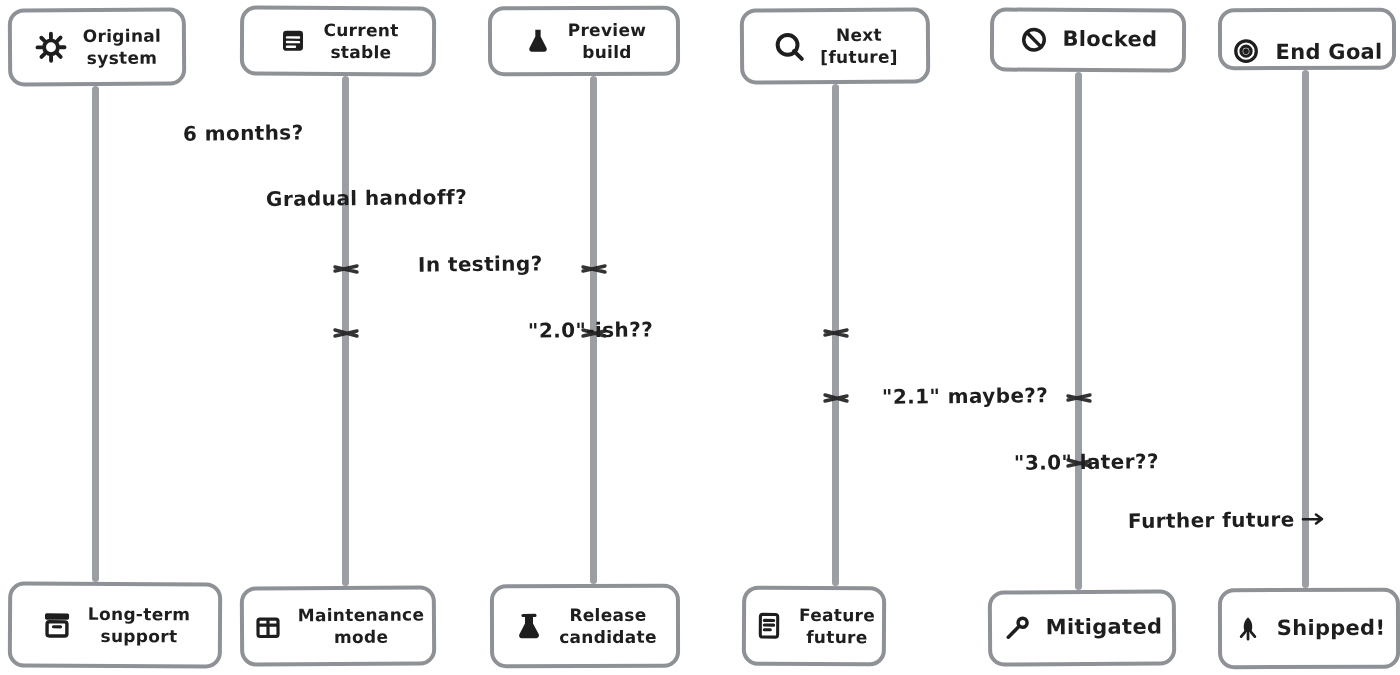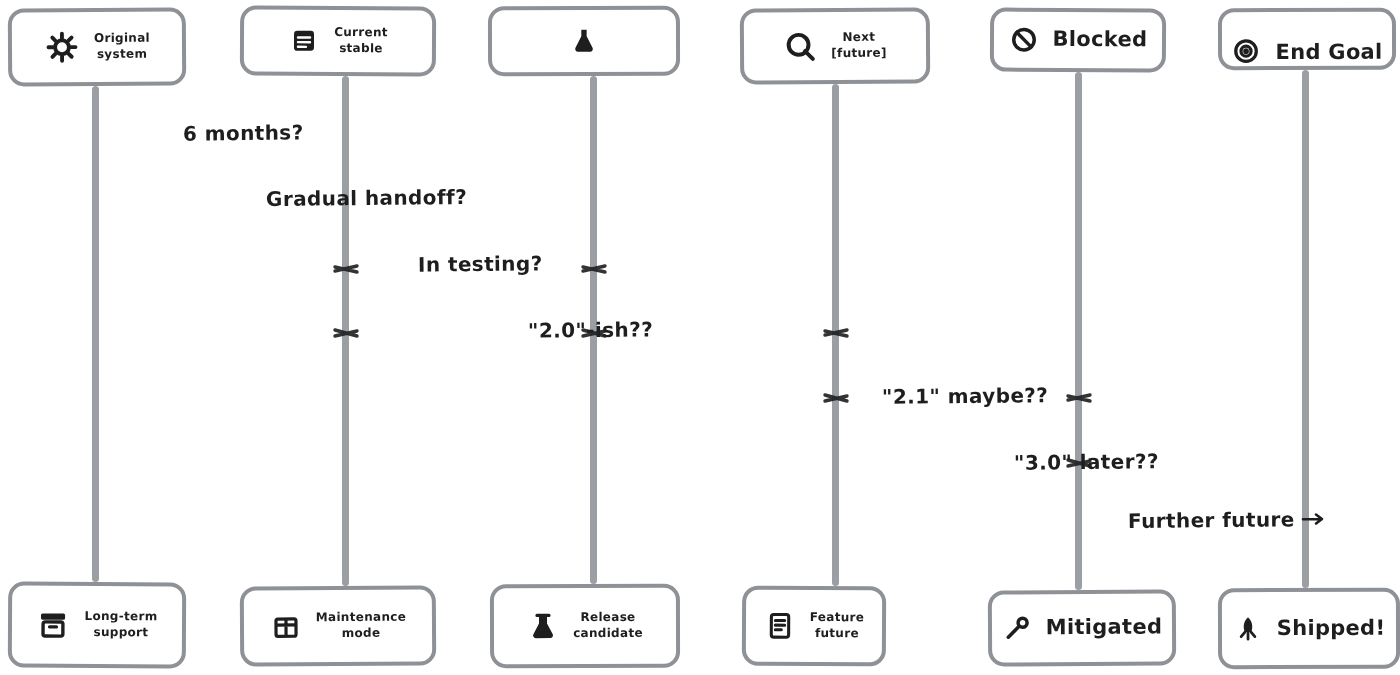--- a/index.html
+++ b/index.html
@@ -15,21 +15,21 @@
   }
   
   .tl{position:absolute;width:7px;background:var(--line);border-radius:4px;}
   
   .box{
     position:absolute;border:4.5px solid var(--box);border-radius:16px;
     display:flex;align-items:center;justify-content:center;gap:14px;
     background:transparent;box-sizing:border-box;
   }
   .box .ic{flex:0 0 auto;display:flex;align-items:center;color:var(--ink);}
-  .box .bt{text-align:center;font-weight:600;font-size:12px;line-height:1.3;letter-spacing:.3px;}
+  .box .bt{text-align:center;font-weight:600;font-size:17px;line-height:1.3;letter-spacing:.3px;}
   .box .bt .l2:empty{display:none;}
   .box.single .bt{font-size:21px;}
   .r-1{transform:rotate(-.35deg);} .r1{transform:rotate(.3deg);} .r0{transform:rotate(-.15deg);}
   
   .ms{
     position:absolute;font-size:20px;font-weight:600;letter-spacing:.4px;
     white-space:nowrap;color:var(--ink);transform:rotate(-.6deg);
     display:flex;align-items:center;gap:6px;
   }
   
@@ -73,36 +73,40 @@
       <span class="l2">stable</span>
     </span>
   </div>
 
   <div class="box r0" style="left:488px;top:6px;width:192px;height:70px;">
     <span class="ic">
       <svg width="32" height="32" viewBox="0 0 24 24">
         <path d="M10 3.5h4v5l4.4 8.6a2 2 0 0 1-1.8 2.9H7.4a2 2 0 0 1-1.8-2.9L10 8.5z" fill="currentColor"></path>
       </svg>
     </span>
+    <span class="bt">
+      <span class="l1">Preview</span><br>
+      <span class="l2">build</span>
+    </span>
   </div>
 
   <div class="box r-1" style="left:740px;top:8px;width:190px;height:76px;">
     <span class="ic">
       <svg width="34" height="34" viewBox="0 0 24 24" fill="none" stroke="currentColor" stroke-width="2.8" stroke-linecap="round">
         <circle cx="11" cy="11" r="7"></circle>
         <path d="M15.5 15.5L21 21"></path>
       </svg>
     </span>
     <span class="bt">
       <span class="l1">Next</span><br>
       <span class="l2">[future]</span>
     </span>
   </div>
 
-  <div class="box single r1" style="left:990px;top:8px;width:176px;height:64px;">
+  <div class="box single r1" style="left:990px;top:8px;width:196px;height:64px;">
     <span class="ic">
       <svg width="30" height="30" viewBox="0 0 24 24" fill="none" stroke="currentColor" stroke-width="2.8" stroke-linecap="round">
         <circle cx="12" cy="12" r="8.2"></circle>
         <path d="M6.3 6.3l11.4 11.4"></path>
       </svg>
     </span>
     <span class="bt">
       <span class="l1">Blocked</span><br>
       
     </span>
@@ -115,21 +119,21 @@
         <circle cx="12" cy="12" r="4"></circle>
         <circle cx="12" cy="12" r="1" fill="currentColor"></circle>
       </svg>
     </span>
     <span class="bt">
       <span class="l1">End Goal</span><br>
       
     </span>
   </div>
 
-  <div class="box r1" style="left:8px;top:582px;width:178px;height:86px;">
+  <div class="box r1" style="left:8px;top:582px;width:214px;height:86px;">
     <span class="ic">
       <svg width="34" height="34" viewBox="0 0 24 24">
         <rect x="3.5" y="4" width="17" height="4.5" rx="1.2" fill="currentColor"></rect>
         <rect x="5" y="10" width="14" height="10" rx="1.5" fill="none" stroke="currentColor" stroke-width="2.4"></rect>
         <path d="M9.5 13.5h5" stroke="currentColor" stroke-width="2.2" stroke-linecap="round"></path>
       </svg>
     </span>
     <span class="bt">
       <span class="l1">Long-term</span><br>
       <span class="l2">support</span>

